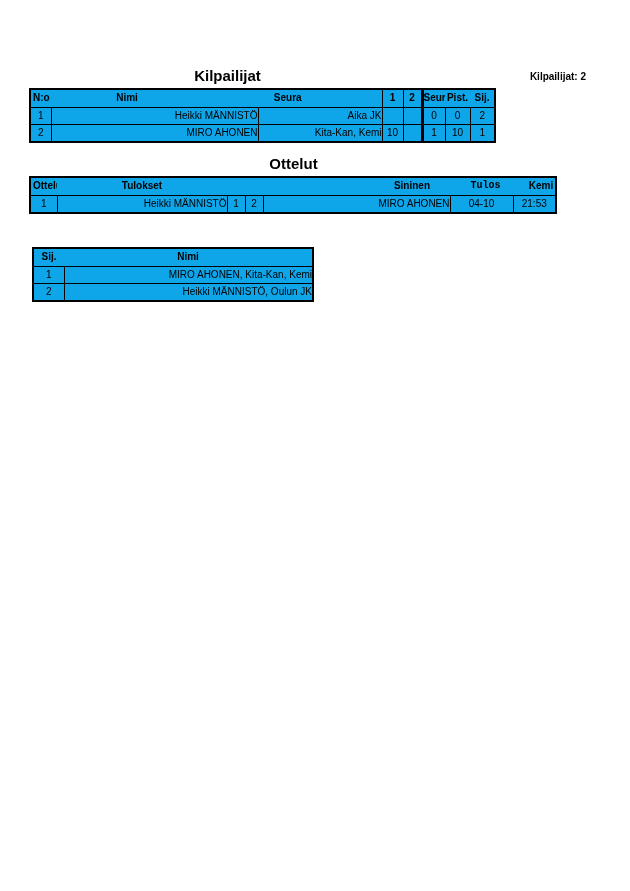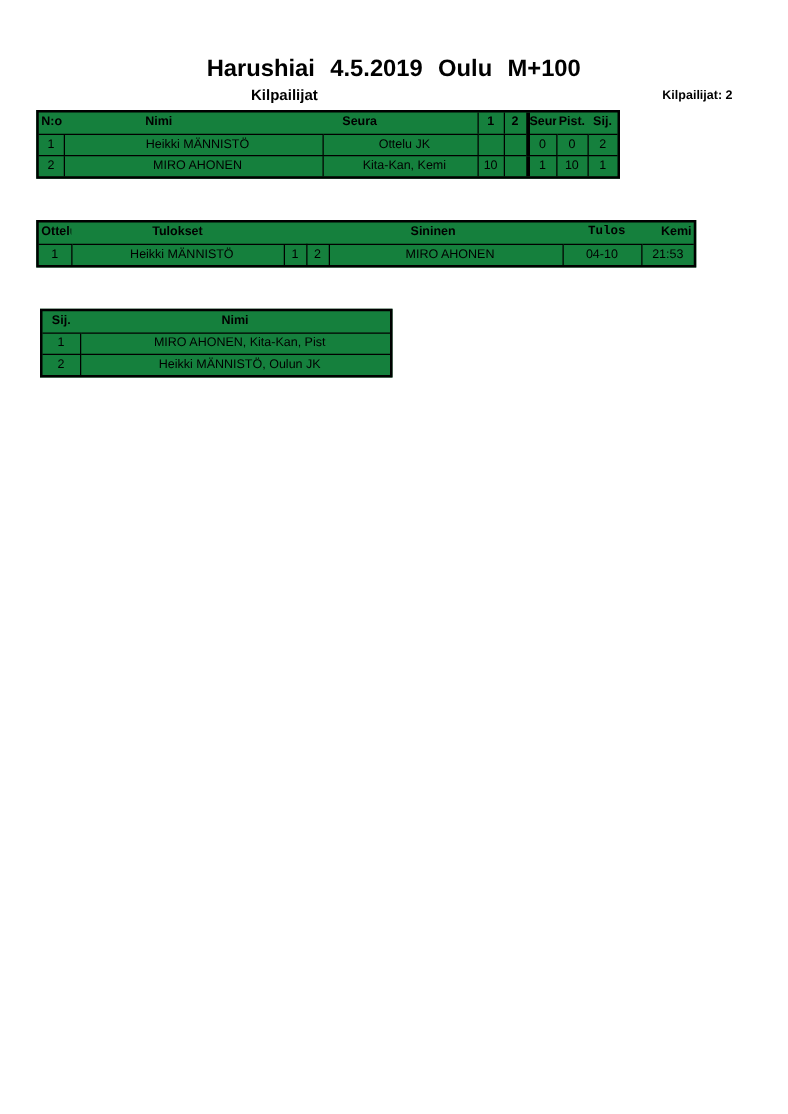--- a/index.html
+++ b/index.html
@@ -14,33 +14,33 @@
   }
   .page-title {
     position:absolute; top:44px; left:0; width:630px;
     text-align:center;
     font-size:19px; font-weight:bold;
     word-spacing:7px;
     line-height:24px;
   }
   .section-heading {
     position:absolute;
-    font-size:12px; font-weight:bold;
+    font-size:15px; font-weight:bold;
     text-align:center;
     line-height:14px;
   }
   .competitors-heading { top:69px; left:0; width:455px; }
   .competitors-count {
     position:absolute; top:70px; right:44px;
     font-size:10px; line-height:13px;font-weight:bold;
   }
   .matches-heading { top:157px; left:29px; width:529px; }
   .results-heading  { top:228px; left:32px; width:283px; }
 
-  .tbl-wrap { position:absolute; border:2px solid #000; background:#15803d; }
+  .tbl-wrap { position:absolute; border:2px solid #000; background:#0ea5e9; }
   .wrap-competitors { top:88px;  left:29px; }
   .wrap-matches     { top:176px; left:29px; }
   .wrap-results     { top:247px; left:32px; }
 
   table { border-collapse:collapse; table-layout:fixed; }
   .t-competitors { width:463px; }
   .t-matches     { width:524px; }
   .t-results     { width:278px; }
 
   th, td {
@@ -58,36 +58,35 @@
     text-align:center;
   }
   td {
     border:1px solid #000;
     text-align:center;
   }
   td:first-child { border-left:none; }
   td:last-child  { border-right:none; }
   tr:last-child td { border-bottom:none; }
 
-  .al { text-align:center; padding-left:7px; }
+  .al { text-align:right; padding-left:7px; }
   .th-left { text-align:left; padding-left:2px; }
   .th-nimi  { padding-right:55px; }
   .th-seura { padding-right:64px; }
-  .th-sin   { padding-right:20px; }
+  .th-sin   { padding-right:20px;text-align:right; }
   .th-aika  { padding-left:14px; }
   .th-tulos { padding-left:8px;font-family:Liberation Mono, monospace; }
   .bl1 { border-left:1px solid #000; }
   .bl3 { border-left:3px solid #000 !important; }
 </style>
 </head>
 <body>
 
 <div class="page">
 
-  <div class="page-title">Harushiai 4.5.2019 Oulu M+100</div>
 
   <div class="section-heading competitors-heading">Kilpailijat</div>
   <div class="competitors-count">Kilpailijat: 2</div>
 
   <div class="tbl-wrap wrap-competitors">
     <table class="t-competitors">
       <colgroup>
         <col style="width:20px">
           <col style="width:207px">
           <col style="width:124px">
@@ -104,41 +103,42 @@
         <th class="th-seura">Seura</th>
         <th class="bl1">1</th>
         <th class="bl1">2</th>
         <th class="bl3">Seura.</th>
         <th>Pist.</th>
         <th>Sij.</th>
       </tr>
       <tr>
         <td>1</td>
         <td class="al">Heikki MÄNNISTÖ</td>
-        <td class="al">Ottelu JK</td>
+        <td class="al">Aika JK</td>
         <td></td>
         <td></td>
         <td class="bl3">0</td>
         <td>0</td>
         <td>2</td>
       </tr>
       <tr>
         <td>2</td>
         <td class="al">MIRO AHONEN</td>
         <td class="al">Kita-Kan, Kemi</td>
         <td>10</td>
         <td></td>
         <td class="bl3">1</td>
         <td>10</td>
         <td>1</td>
       </tr>
     </tbody>
       </table>
   </div>
 
+  <div class="section-heading matches-heading">Ottelut</div>
 
   <div class="tbl-wrap wrap-matches">
     <table class="t-matches">
       <colgroup>
         <col style="width:26px">
           <col style="width:170px">
         <col style="width:18px">
           <col style="width:18px">
         <col style="width:187px">
           <col style="width:63px">
@@ -173,21 +173,21 @@
         <col style="width:30px">
           <col style="width:248px">
       </colgroup>
       <tbody>
           <tr>
         <th>Sij.</th>
         <th>Nimi</th>
       </tr>
       <tr>
         <td>1</td>
-        <td class="al">MIRO AHONEN, Kita-Kan, Pist</td>
+        <td class="al">MIRO AHONEN, Kita-Kan, Kemi</td>
       </tr>
       <tr>
         <td>2</td>
         <td class="al">Heikki MÄNNISTÖ, Oulun JK</td>
       </tr>
     </tbody>
       </table>
   </div>
 
 </div>

